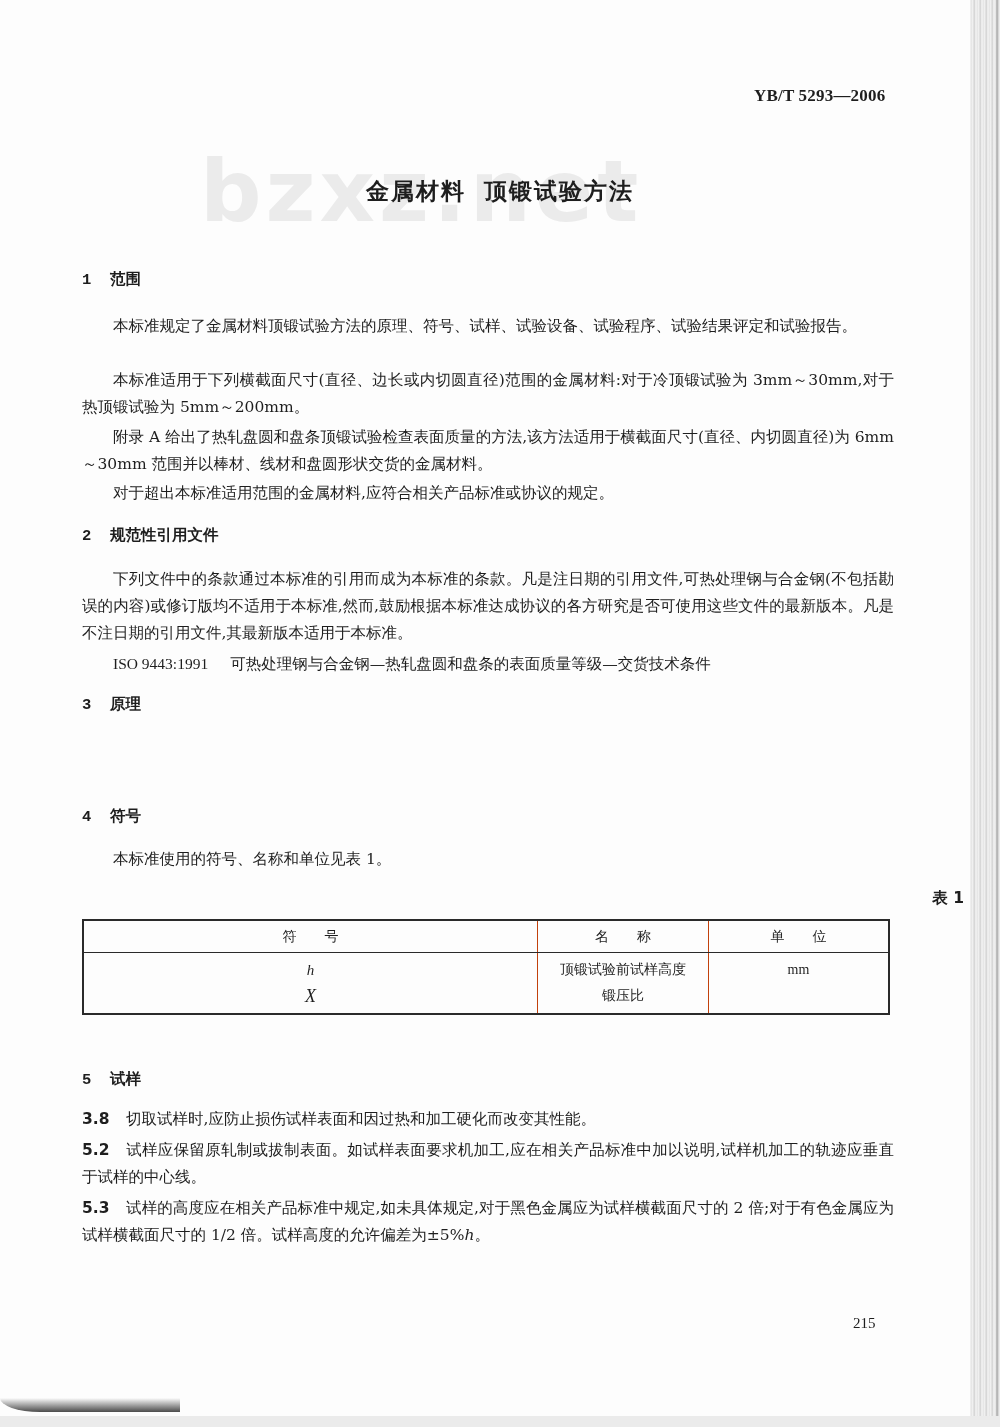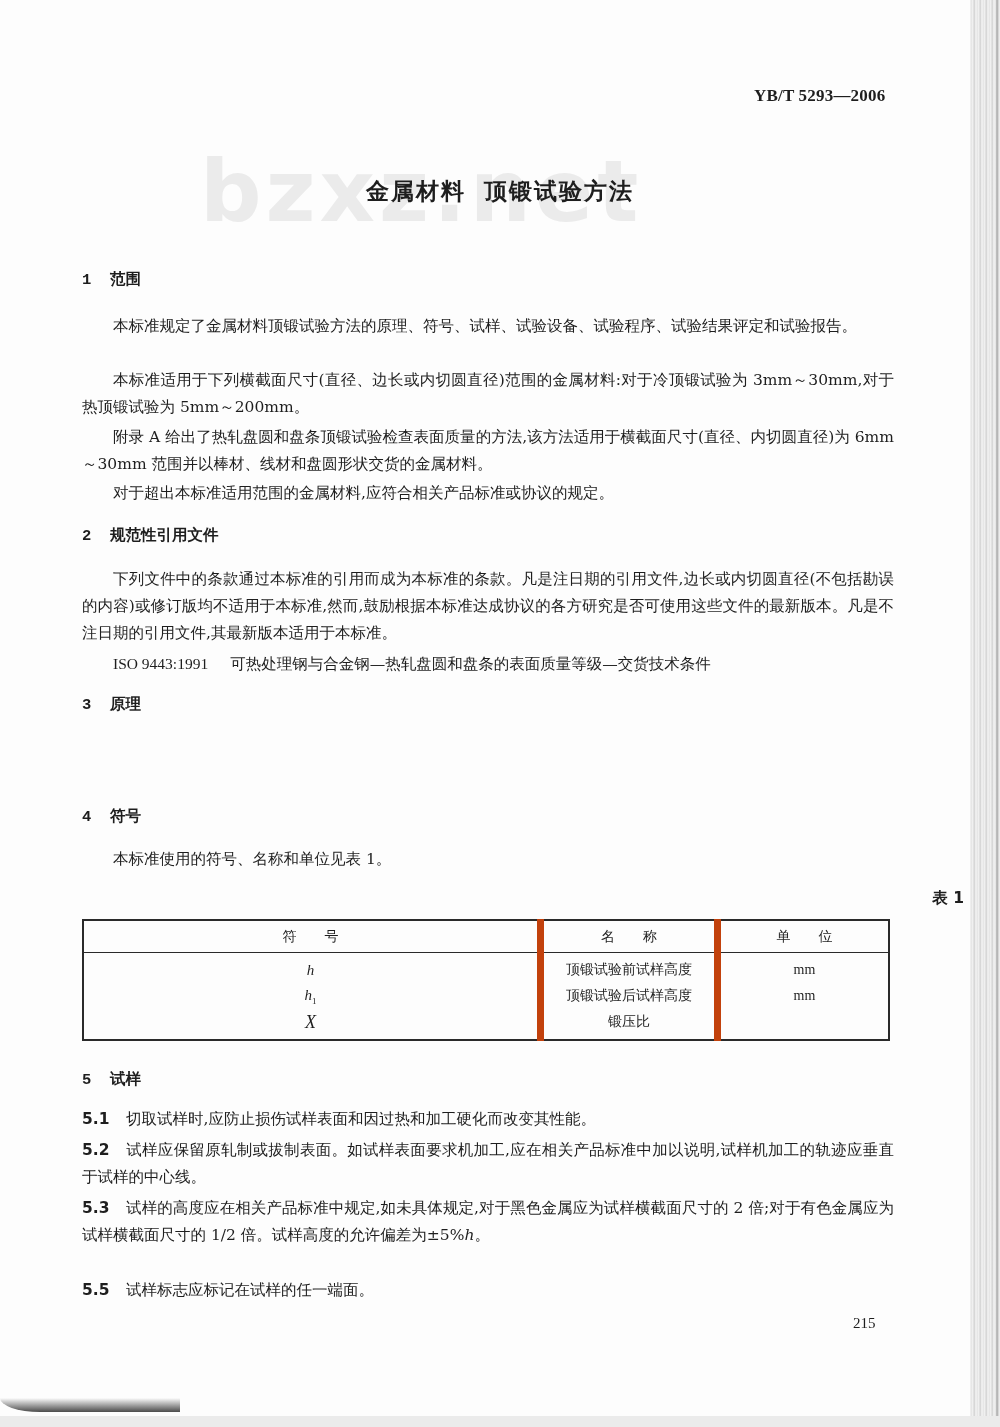--- a/index.html
+++ b/index.html
@@ -46,21 +46,21 @@
     .table-title {
       position: absolute; left: 0; width: 964px; top: 888px; text-align: right;
       font-family: "DejaVu Sans", sans-serif; font-weight: bold; font-size: 15.5px;
     }
     table.t1 {
       position: absolute; left: 82px; top: 919px; width: 808px;
       border-collapse: collapse; border: 2px solid #2a2a2a; font-size: 14px;
     }
     table.t1 th, table.t1 td { text-align: center; padding: 0; }
     table.t1 th { font-weight: normal; height: 31px; border-bottom: 1.5px solid #2a2a2a; letter-spacing: 28px; text-indent: 28px; }
-    table.t1 td, table.t1 th { border-left: 7px solid #c2410c; }
+    table.t1 td, table.t1 th { border-left: 1px solid #c2410c; }
     table.t1 td { height: 26px; }
     table.t1 tr.first td { padding-top: 4px; }
     table.t1 tr.last td { padding-bottom: 4px; }
     .sym { font-style: italic; font-family: "Liberation Serif", serif; font-size: 15px; }
     .sym sub { font-size: 9px; font-style: normal; }
     .sym.big { font-size: 18px; }
     .unit { font-family: "Liberation Serif", serif; font-size: 14px; }
     .page-num { position: absolute; left: 853px; top: 1315px; font-family: "Liberation Serif", serif; font-size: 15px; }
     .ital { font-style: italic; }
   </style>
@@ -84,21 +84,21 @@
     <span class="num">1</span><span>范围</span>
   </div>
   <div class="p" style="top:313px">本标准规定了金属材料顶锻试验方法的原理、符号、试样、试验设备、试验程序、试验结果评定和试验报告。</div>
   <div class="p" style="top:367px">本标准适用于下列横截面尺寸(直径、边长或内切圆直径)范围的金属材料:对于冷顶锻试验为 3mm～30mm,对于热顶锻试验为 5mm～200mm。</div>
   <div class="p" style="top:424px">附录 A 给出了热轧盘圆和盘条顶锻试验检查表面质量的方法,该方法适用于横截面尺寸(直径、内切圆直径)为 6mm～30mm 范围并以棒材、线材和盘圆形状交货的金属材料。</div>
   <div class="p" style="top:480px">对于超出本标准适用范围的金属材料,应符合相关产品标准或协议的规定。</div>
 
   <div class="h" style="top:525px">
     <span class="num">2</span><span>规范性引用文件</span>
   </div>
-  <div class="p" style="top:566px">下列文件中的条款通过本标准的引用而成为本标准的条款。凡是注日期的引用文件,边长或内切圆直径(不包括勘误的内容)或修订版均不适用于本标准,然而,鼓励根据本标准达成协议的各方研究是否可使用这些文件的最新版本。凡是不注日期的引用文件,其最新版本适用于本标准。</div>
+  <div class="p" style="top:566px">下列文件中的条款通过本标准的引用而成为本标准的条款。凡是注日期的引用文件,可热处理钢与合金钢(不包括勘误的内容)或修订版均不适用于本标准,然而,鼓励根据本标准达成协议的各方研究是否可使用这些文件的最新版本。凡是不注日期的引用文件,其最新版本适用于本标准。</div>
   <div class="p" style="top:650px">
     <span style="font-family:'Liberation Serif',serif">ISO 9443:1991</span><span style="display:inline-block;width:22px"></span><span>可热处理钢与合金钢—热轧盘圆和盘条的表面质量等级—交货技术条件</span>
   </div>
 
   <div class="h" style="top:694px">
     <span class="num">3</span><span>原理</span>
   </div>
 
   <div class="h" style="top:806px">
     <span class="num">4</span><span>符号</span>
@@ -113,43 +113,35 @@
         <th style="width:170px">名称</th>
         <th>单位</th>
       </tr>
     </thead>
     <tbody>
       <tr class="first">
         <td style="border-left:none"><span class="sym">h</span></td>
         <td>顶锻试验前试样高度</td>
         <td class="unit">mm</td>
       </tr>
-      <tr>
-        <td style="border-left:none"><span class="sym"><span>h</span><sub>1</sub></span></td>
-        <td>顶锻试验后试样高度</td>
-        <td class="unit">mm</td>
-      </tr>
       <tr class="last">
         <td style="border-left:none"><span class="sym big">X</span></td>
         <td>锻压比</td>
         <td class="unit"></td>
       </tr>
     </tbody>
   </table>
 
   <div class="h" style="top:1069px">
     <span class="num">5</span><span>试样</span>
   </div>
   <div class="clause" style="top:1106px">
-    <span class="cnum">5.1</span><span>切取试样时,应防止损伤试样表面和因过热和加工硬化而改变其性能。</span>
+    <span class="cnum">3.8</span><span>切取试样时,应防止损伤试样表面和因过热和加工硬化而改变其性能。</span>
   </div>
   <div class="clause" style="top:1137px">
     <span class="cnum">5.2</span><span>试样应保留原轧制或拔制表面。如试样表面要求机加工,应在相关产品标准中加以说明,试样机加工的轨迹应垂直于试样的中心线。</span>
   </div>
   <div class="clause" style="top:1195px">
     <span class="cnum">5.3</span><span>试样的高度应在相关产品标准中规定,如未具体规定,对于黑色金属应为试样横截面尺寸的 2 倍;对于有色金属应为试样横截面尺寸的 1/2 倍。试样高度的允许偏差为±5%</span><span class="ital">h</span><span>。</span>
   </div>
-  <div class="clause" style="top:1277px">
-    <span class="cnum">5.5</span><span>试样标志应标记在试样的任一端面。</span>
-  </div>
 
   <div class="page-num">215</div>
 </div>
 
 </body></html>

